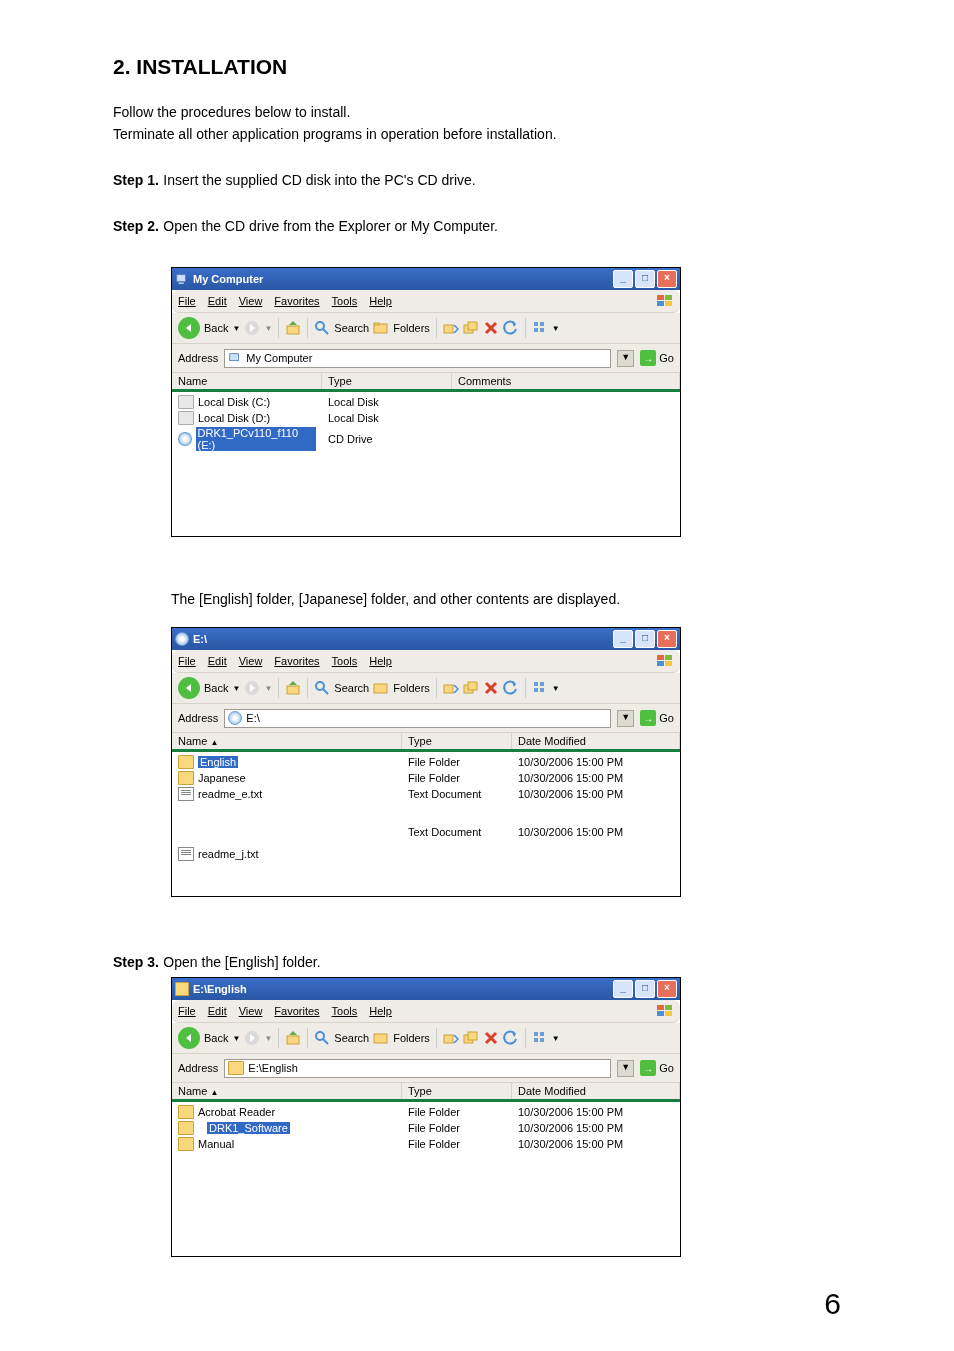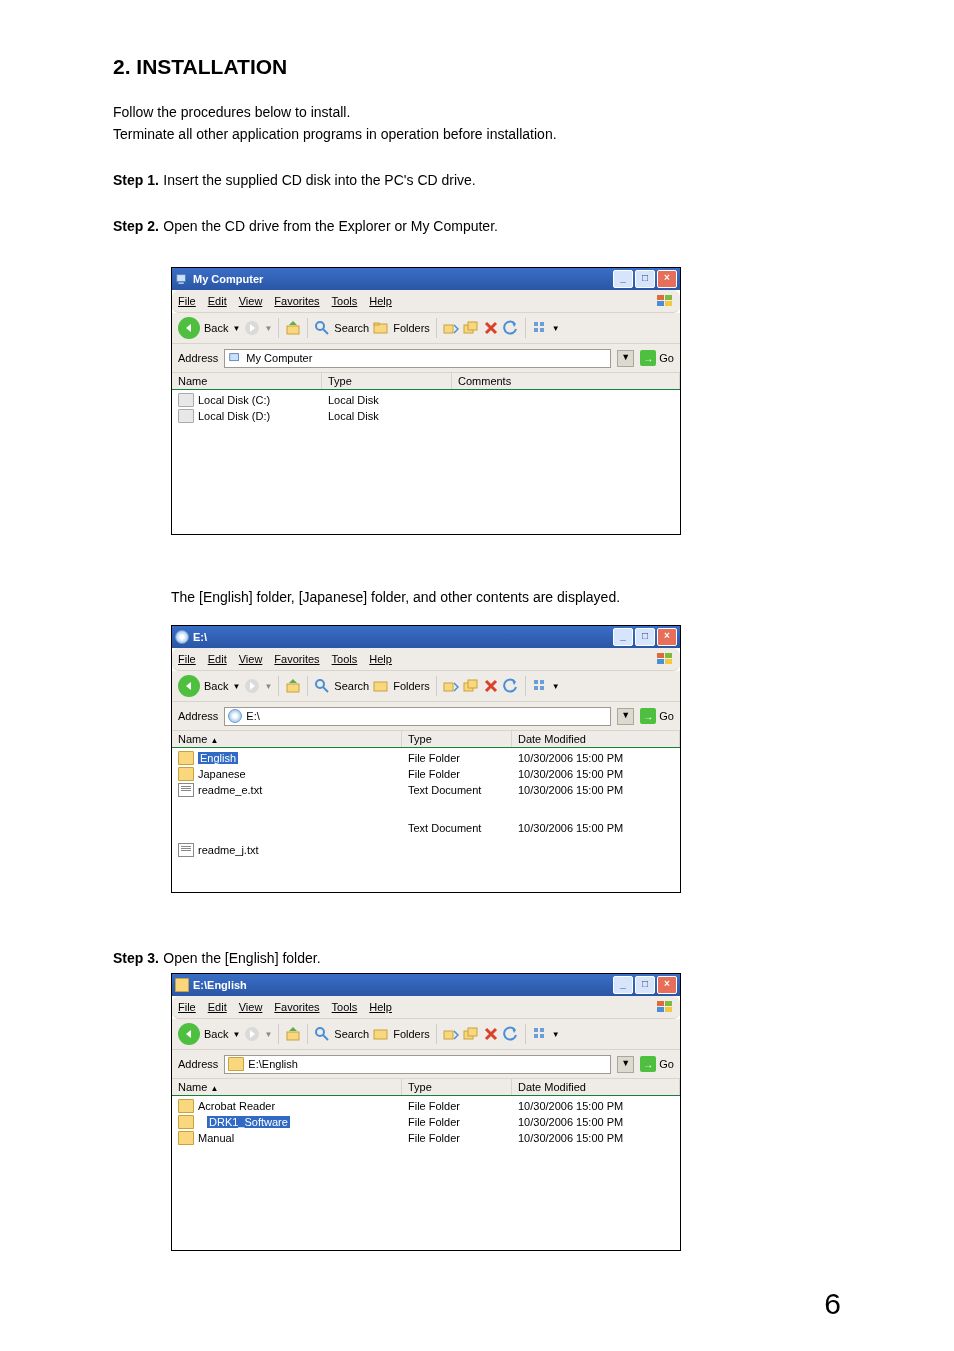--- a/index.html
+++ b/index.html
@@ -24,21 +24,21 @@
 .tool-back { width:22px; height:22px; border-radius:50%; background:#4fbf3f; display:flex; align-items:center; justify-content:center; color:#fff; font-weight:bold; font-size:12px; }
 .tool-text { font-size:11px; color:#000; }
 .tool-sep { width:1px; height:20px; background:#ccc; margin:0 2px; }
 .tool-ic { width:16px; height:16px; display:inline-flex; align-items:center; justify-content:center; }
 .addrbar { background:#efece7; border-bottom:1px solid #d8d4cc; padding:3px 6px; display:flex; align-items:center; gap:6px; height:22px; }
 .addrbar .lbl { font-size:11px; }
 .addrbar .box { flex:1; background:#fff; border:1px solid #9e9a91; height:17px; display:flex; align-items:center; padding:0 3px; gap:4px; }
 .addrbar .dd { width:15px; height:15px; background:#dcd9d1; border:1px solid #aca899; font-size:9px; text-align:center; line-height:13px; }
 .addrbar .go { display:flex; align-items:center; gap:3px; font-size:11px; }
 .addrbar .go-btn { width:16px; height:16px; background:#4fbf3f; border-radius:2px; display:flex; align-items:center; justify-content:center; color:#fff; font-weight:bold; font-size:10px; }
-.listhead { display:flex; background:#efece7; border-bottom:1px solid #15803d; }
+.listhead { display:flex; background:#efece7; border-bottom:3px solid #15803d; }
 .listhead .col { border-right:1px solid #d8d4cc; padding:2px 6px; font-size:11px; background:#efece7; box-sizing:border-box; }
 .listarea { background:#fff; height:140px; padding:2px 0; overflow:hidden; }
 .listrow { display:flex; padding:1px 0; }
 .listrow .c { padding:0 6px; font-size:11px; box-sizing:border-box; display:flex; align-items:center; gap:4px; }
 .listrow .sel { background:#316ac5; color:#fff; padding:0 2px; }
 .ficon { width:14px; height:12px; display:inline-block; }
 .folder { background:#f9d77e; border:1px solid #caa23c; border-radius:1px 1px 0 0; }
 .drive { background:#e8e8e8; border:1px solid #aaa; border-radius:1px; }
 .cdicon { background:radial-gradient(circle,#fff 20%,#bdd6ef 60%,#6a9ed8 100%); border:1px solid #6a9ed8; border-radius:50%; width:12px; height:12px; }
 .txticon { background:#fff; border:1px solid #888; position:relative; }
@@ -199,20 +199,28 @@
           <div class="c" style="flex: 1 1 0%;"></div>
         </div>
         <div class="listrow">
           <div class="c" style="width: 150px;">
             <span class="ficon drive"></span>
             <span>Local Disk (D:)</span>
           </div>
           <div class="c" style="width: 130px;">Local Disk</div>
           <div class="c" style="flex: 1 1 0%;"></div>
         </div>
+        <div class="listrow">
+          <div class="c" style="width: 150px;">
+            <span class="cdicon" style="display:inline-block;"></span>
+            <span class="sel">DRK1_PCv110_f110 (E:)</span>
+          </div>
+          <div class="c" style="width: 130px;">CD Drive</div>
+          <div class="c" style="flex: 1 1 0%;"></div>
+        </div>
       </div>
   </div>
 
   <div class="indent-text">The [English] folder, [Japanese] folder, and other contents are displayed.</div>
 
   <div class="win" style="margin-top:0;">
     <div class="titlebar">
       <span class="ticon">
           <span class="cdicon" style="display:inline-block;"></span>
         </span>

